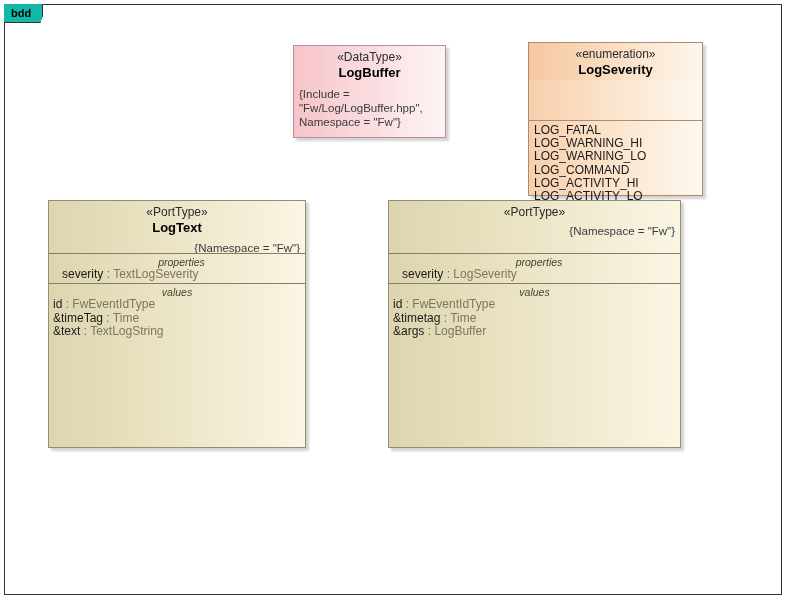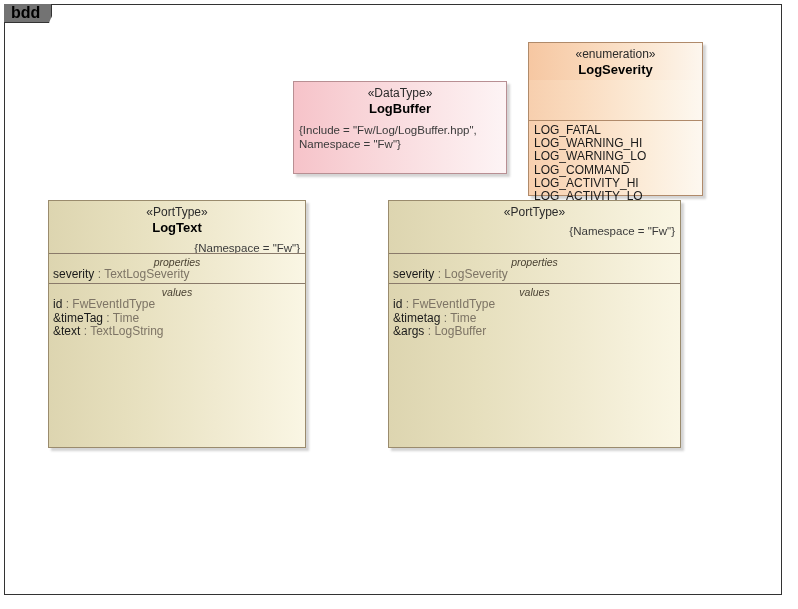--- a/index.html
+++ b/index.html
@@ -29,26 +29,26 @@
 
   
   #frame-tab {
     position: absolute;
     left: 4px;
     top: 4px;
     height: 19px;
     padding: 0 7px 0 7px;
     display: flex;
     align-items: center;
-    background: #737373;
+    background: #14b8a6;
     border: 1px solid #333333;
     border-top: none;
     border-left: none;
     box-sizing: border-box;
-    font-size: 16px;
+    font-size: 11px;
     color: #000000;
     white-space: nowrap;
     -webkit-clip-path: polygon(0 0, 100% 0, 100% 58%, 93% 100%, 0 100%);
     clip-path: polygon(0 0, 100% 0, 100% 58%, 93% 100%, 0 100%);
     letter-spacing: 0px;
   }
   #frame-tab .tab-kind {
     font-weight: bold;
     margin-right: 4px;
   }
@@ -121,25 +121,24 @@
     line-height: 13.2px;
     padding-left: 5px;
     color: #1a1a1a;
     white-space: nowrap;
   }
 
   
   #node-logbuffer {
     left: 293px;
     top: 45px;
-    width: 214px;
+    width: 153px;
     height: 93px;
     border-color: #b88f93;
     background: linear-gradient(to right, #f6c3c9 0%, #f8d2d6 28%, #fbe6e8 70%, #fdf4f5 100%);
-    margin-top: 36px;
   }
 
   
   #node-logseverity {
     left: 528px;
     top: 42px;
     width: 175px;
     height: 154px;
     border-color: #b08a6a;
     background: linear-gradient(to right, #f7cfae 0%, #fadcc0 30%, #fcecd9 68%, #fdf8f0 100%);
@@ -153,21 +152,21 @@
     padding-top: 3px;
     margin-top: 40px;
   }
 
   
   .porttype {
     border-color: #9a8b6d;
     background: linear-gradient(to right, #ddd5b0 0%, #e6dfbd 30%, #f0ead0 65%, #faf6e4 100%);
   }
   .porttype .header-comp { height: 52px; }
-  .porttype .props-comp  { height: 30px; }
+  .porttype .props-comp  { height: 30px; padding-left: 9px; }
   .porttype .vals-comp   { }
 
   #node-logtext {
     left: 48px;
     top: 200px;
     width: 258px;
     height: 248px;
   }
   #node-log {
     left: 388px;

